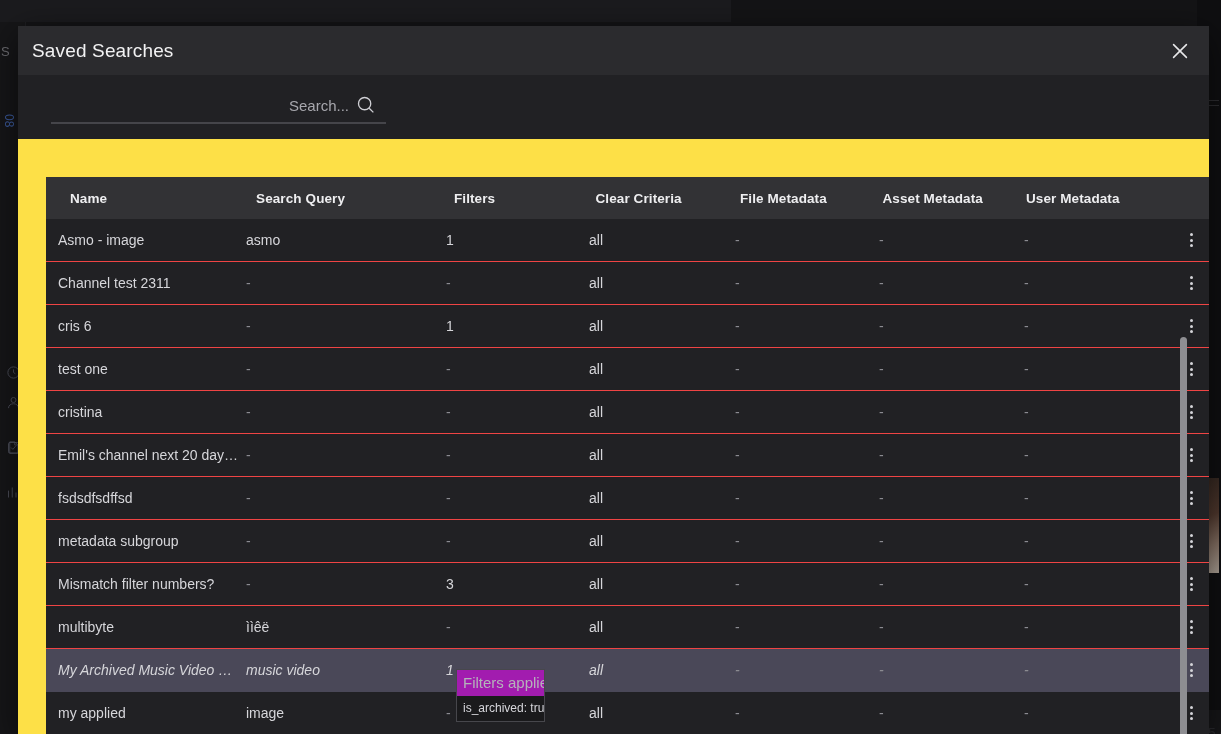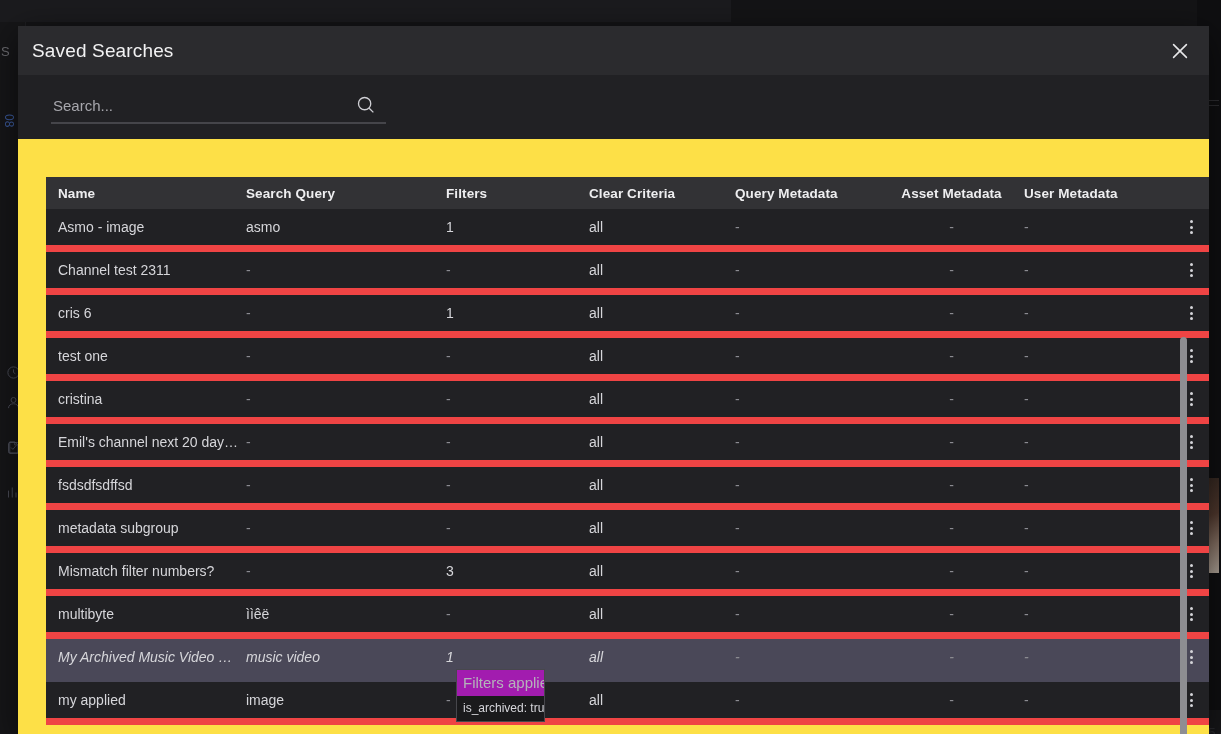--- a/index.html
+++ b/index.html
@@ -110,69 +110,71 @@
     left: 33px; top: 16px;
     width: 335px; height: 33px;
     border-bottom: 2px solid #45454a;
   }
   #search-input {
     position:absolute; left:0; top:0;
     width: 300px; height: 28px;
     background: transparent; border: none; outline: none;
     color: #e6e6e8; font-size: 15px;
     font-family: "Liberation Sans", sans-serif;
+    text-align: right;
   }
   #search-input::placeholder { color: #a7a7ad; }
   #search-icon {
     position:absolute; right: 10px; top: 3px;
     color:#cfcfd4;
   }
 
   
   #table-wrap {
     position: absolute;
     left: 28px; top: 151px;
     width: 1168px;
     height: 560px;
     overflow: hidden;
   }
   #table-header {
     display: flex;
-    height: 32px;
+    height: 42px;
     background: #323235;
     align-items: center;
+    padding-left: 12px;
   }
   #table-header .cell {
     color: #eeeef0;
     font-size: 13.5px;
     font-weight: bold;
     letter-spacing: .1px;
   }
   .row {
     display: flex;
     height: 43px;
     align-items: center;
-    border-bottom: 7px solid #ef4444;
+    border-bottom: 1px solid #ef4444;
     background: #212124;
   }
   .row.selected { background: #4a4858; border-bottom-color:#4a4858;font-style:italic; }
   .row .cell {
     color: #d6d6da;
     font-size: 14px;
     white-space: nowrap;
     overflow: hidden;
   }
   .row .cell.dim { color: #8b8b91; }
 
   .c-name   { width: 200px; padding-left: 12px; }
   .c-query  { width: 200px; }
   .c-filters{ width: 143px; }
   .c-criteria{ width: 146px; }
   .c-file   { width: 144px; }
-  .c-asset  { width: 145px; text-align: center; }
+  .c-asset  { width: 145px; }
   .c-user   { width: 145px; }
   .c-menu   { width: 45px; display:flex; justify-content:center; }
 
   .kebab {
     width: 20px; height: 20px;
     display:flex; flex-direction:column; justify-content:center; align-items:center;
     gap: 2.5px; cursor:pointer;
   }
   .kebab i { display:block; width:3px; height:3px; border-radius:50%; background:#d4d4d8; }
 
@@ -294,21 +296,21 @@
       </span>
     </div>
   </div>
 
   <div id="table-wrap">
     <div id="table-header">
       <div class="cell c-name">Name</div>
       <div class="cell c-query">Search Query</div>
       <div class="cell c-filters">Filters</div>
       <div class="cell c-criteria">Clear Criteria</div>
-      <div class="cell c-file">Query Metadata</div>
+      <div class="cell c-file">File Metadata</div>
       <div class="cell c-asset">Asset Metadata</div>
       <div class="cell c-user">User Metadata</div>
       <div class="cell c-menu"></div>
     </div>
     <div id="table-body">
         <div class="row">
           <div class="cell c-name">Asmo - image</div>
           <div class="cell c-query">asmo</div>
           <div class="cell c-filters">1</div>
           <div class="cell c-criteria">all</div>

